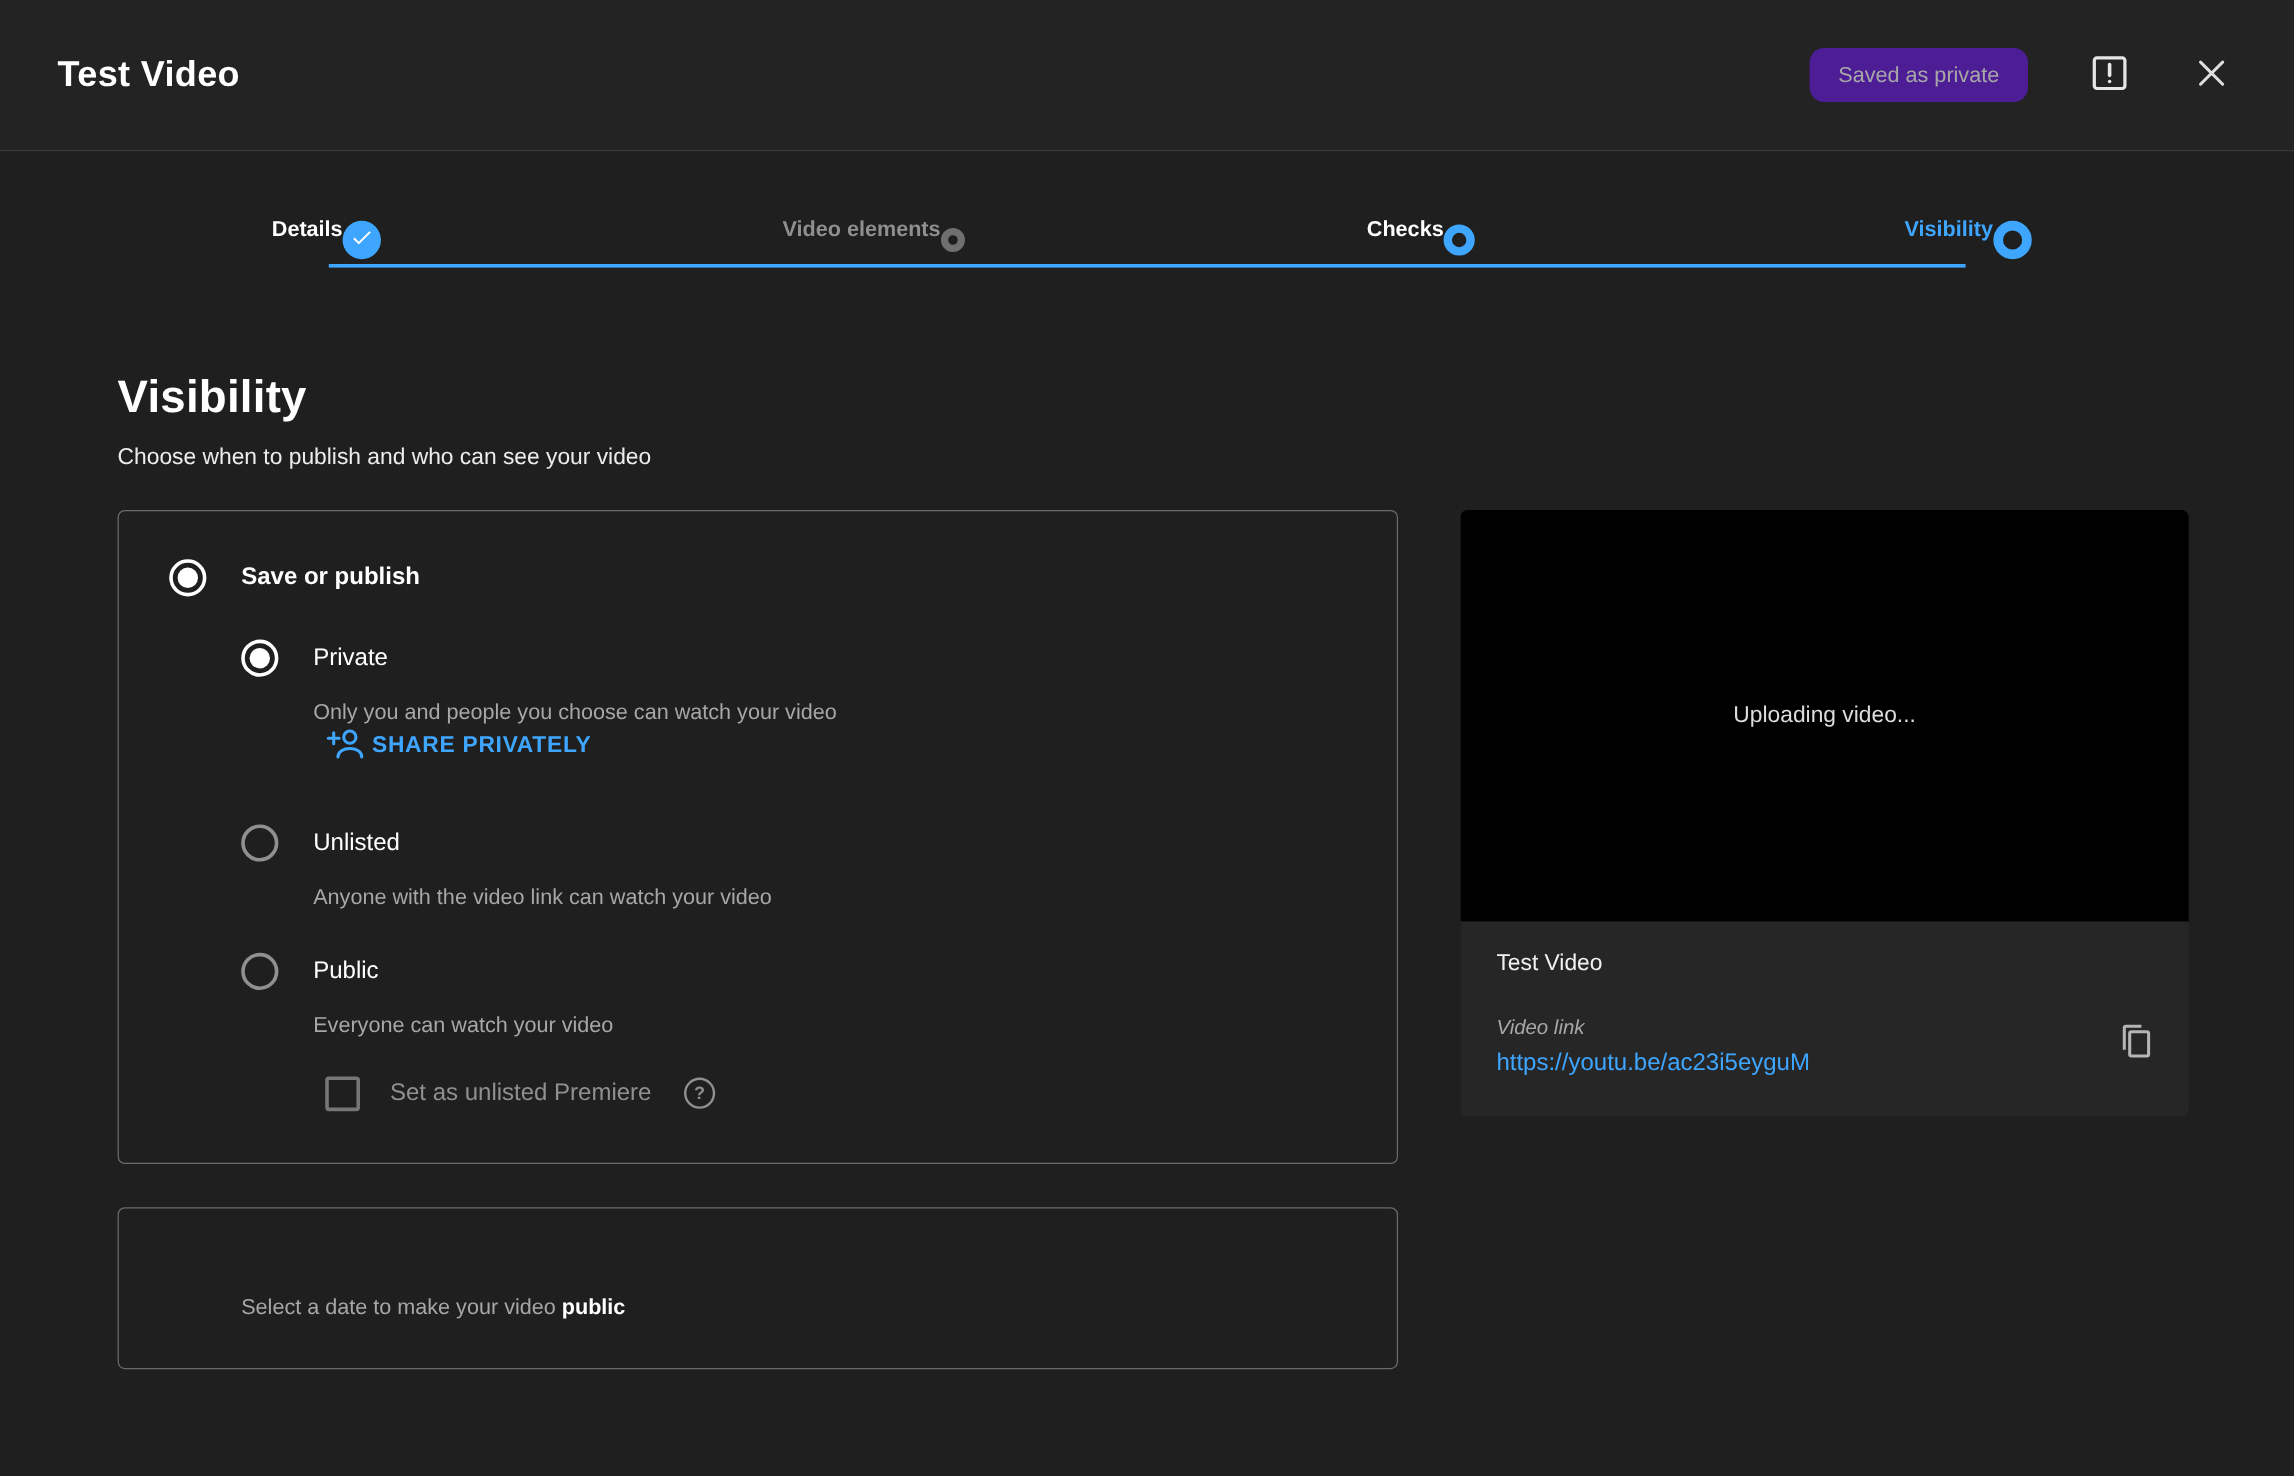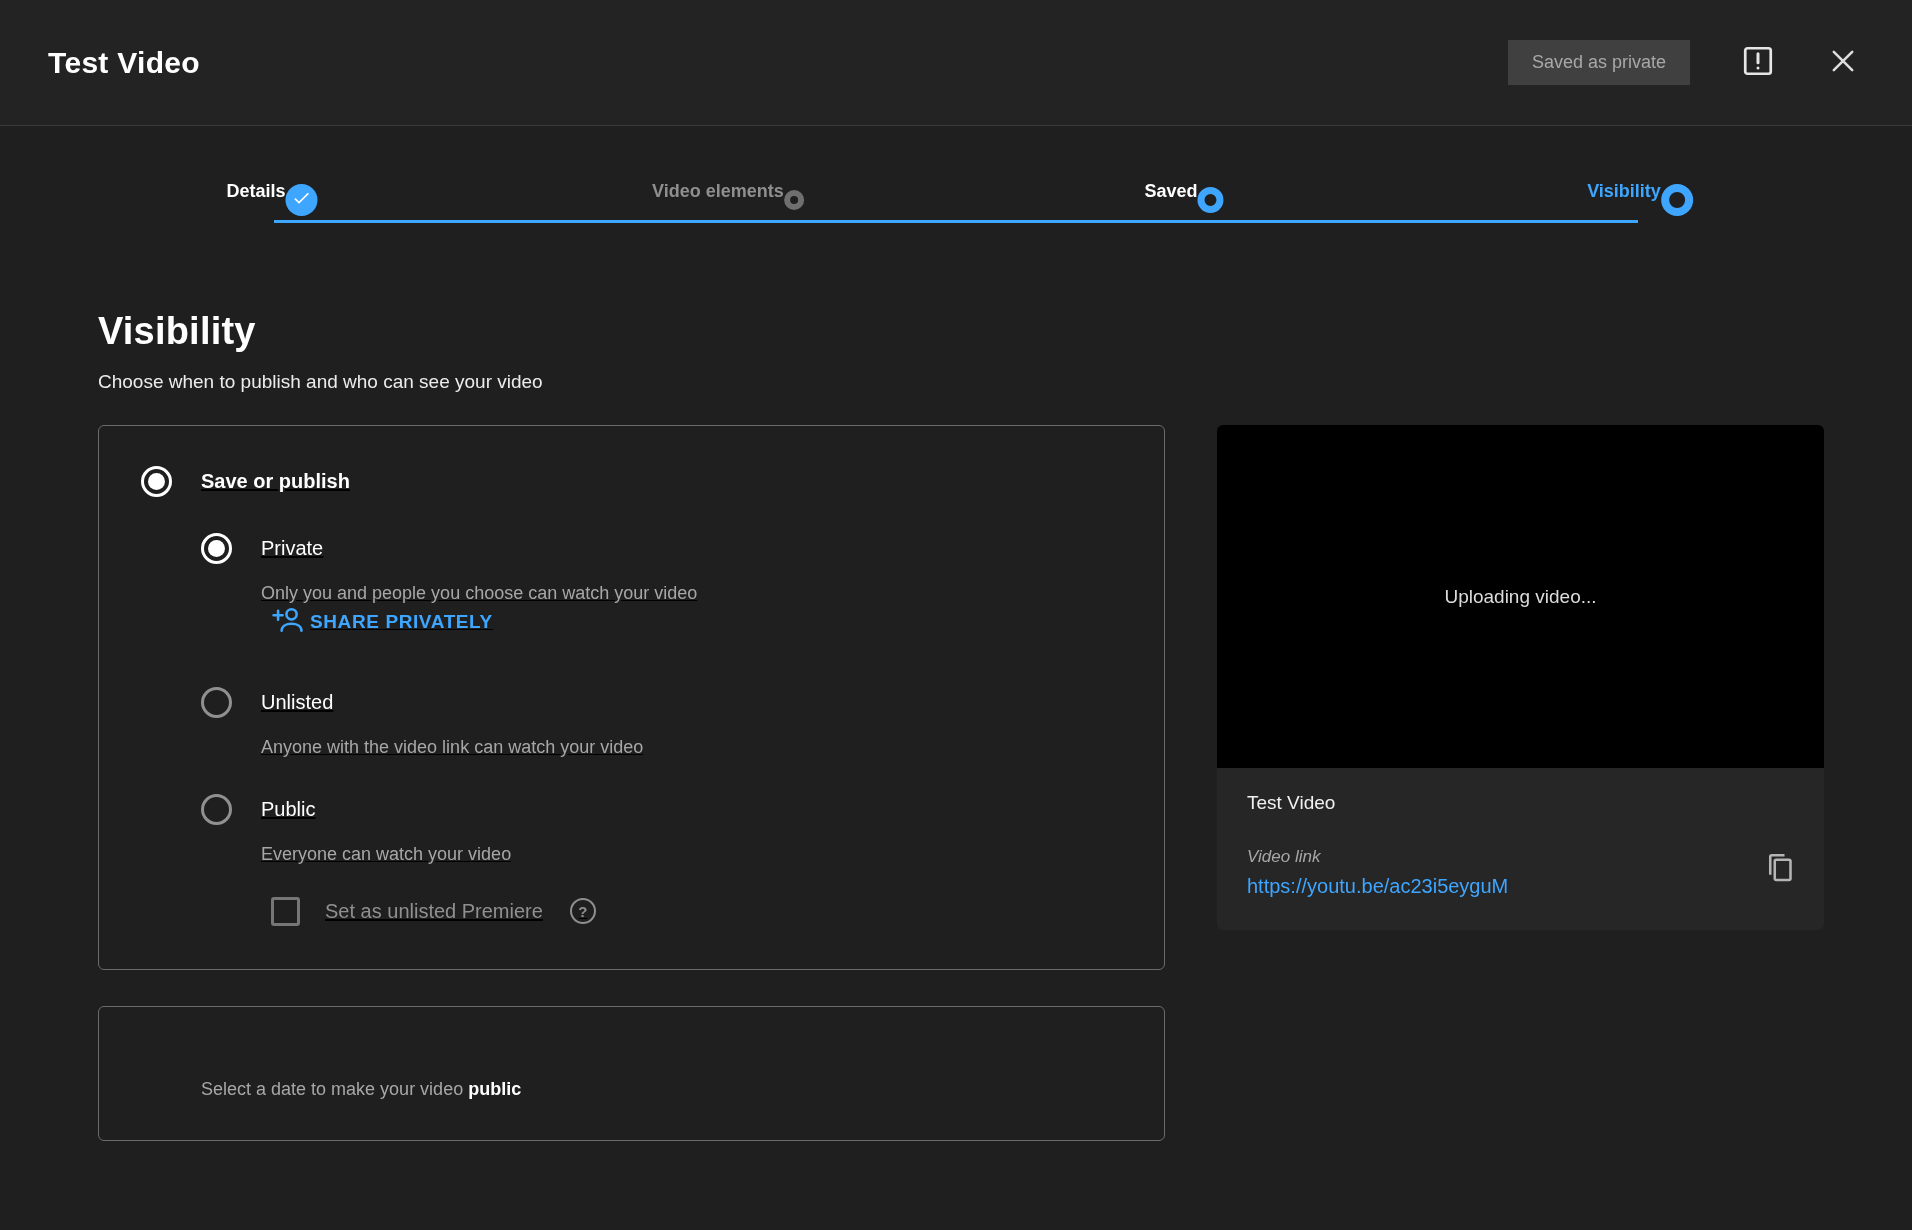--- a/index.html
+++ b/index.html
@@ -13,22 +13,22 @@
   
   .header {
     height:126px; background:#232323;
     border-bottom:1px solid #3a3a3a;
     display:flex; align-items:center;
     padding:0 52px 0 48px;
   }
   .header-title { font-size:30px; font-weight:700; color:#fff; letter-spacing:.3px; }
   .header-right { margin-left:auto; display:flex; align-items:center; gap:50px; }
   .saved-badge {
-    background:#404040; color:#a8a8a8; font-size:18px;
-    padding:12px 24px; border-radius:0; white-space:nowrap;
+    background:#4c1d95; color:#a8a8a8; font-size:18px;
+    padding:12px 24px; border-radius:12px; white-space:nowrap;
   }
   .icon-btn { background:none; border:none; cursor:pointer; display:flex; align-items:center; padding:0; }
 
   
   .stepper { position:relative; width:1368px; margin:34px auto 0; height:110px; }
   .stepper-line { position:absolute; top:60px; left:2px; right:2px; height:3px; background:#3ea6ff; }
   .step { position:absolute; top:0; transform:translateX(-50%); display:flex; align-items:center; cursor:pointer; }
   .step1 { left:0; } .step2 { left:33.33%; } .step3 { left:66.67%; } .step4 { left:100%; }
   .step-label { font-size:18px; font-weight:600; white-space:nowrap; height:21px; }
   .step-label.done { color:#fff; }
@@ -45,21 +45,21 @@
   .content { padding-left:98px; padding-right:48px; }
   .page-heading { margin-top:40px; font-size:38px; font-weight:700; color:#fff; letter-spacing:.2px; }
   .page-subheading { margin-top:18px; font-size:19px; color:#ececec; }
   .columns { display:flex; gap:52px; margin-top:32px; align-items:flex-start; }
 
   
   .option-card {
     width:1067px; border:1px solid #6b6b6b; border-radius:6px;
     background:transparent;
   }
-  .vis-card-inner { padding:40px 40px 42px 42px;text-decoration:underline; }
+  .vis-card-inner { padding:40px 40px 42px 42px; }
   .sched-card-inner { padding:37px 40px 40px 42px; }
 
   .option-row { display:flex; align-items:center; gap:29px; }
   .option-label { font-size:20px; color:#fff; }
   .option-label.bold { font-weight:700; }
   .option-desc { font-size:18px; color:#a7a7a7; margin-top:18px; line-height:22px; }
   .option-desc b { color:#fff; font-weight:700; }
   .indent-1 { margin-left:60px; }
   .sub-block { margin-left:60px; }
   .mt-36 { margin-top:36px; }
@@ -138,21 +138,21 @@
   </div>
 
   <div class="step step2">
     <div class="step-label inactive">Video elements</div>
     <div class="dot-wrap">
         <div class="dot dot-gray"></div>
       </div>
   </div>
 
   <div class="step step3">
-    <div class="step-label done">Saved</div>
+    <div class="step-label done">Checks</div>
     <div class="dot-wrap">
         <div class="dot dot-checks"></div>
       </div>
   </div>
 
   <div class="step step4">
     <div class="step-label current">Visibility</div>
     <div class="dot-wrap">
         <div class="dot dot-current"></div>
       </div>

